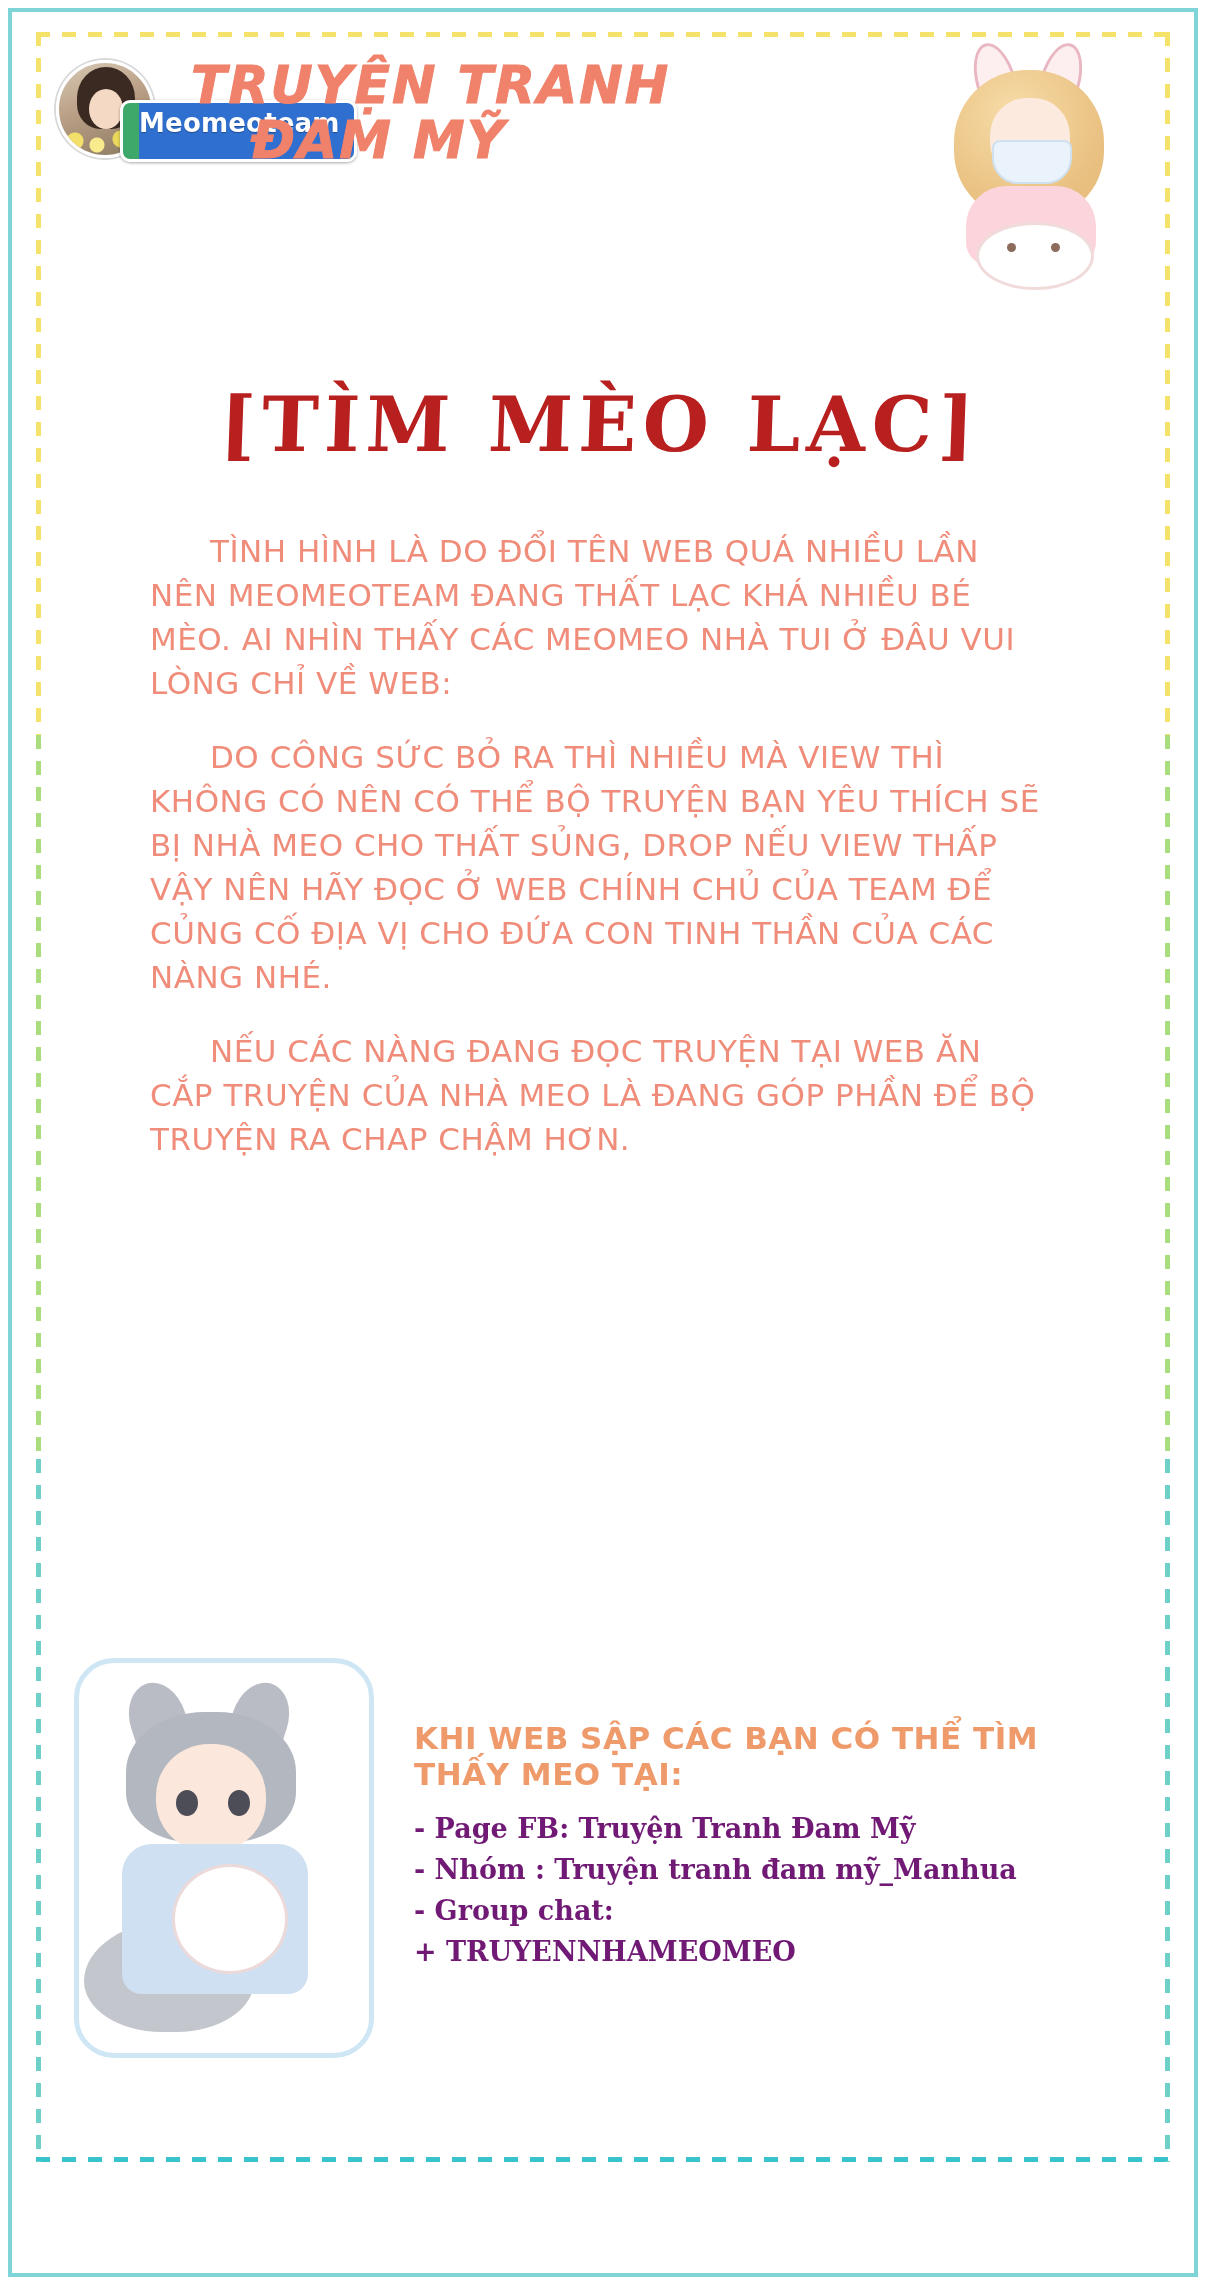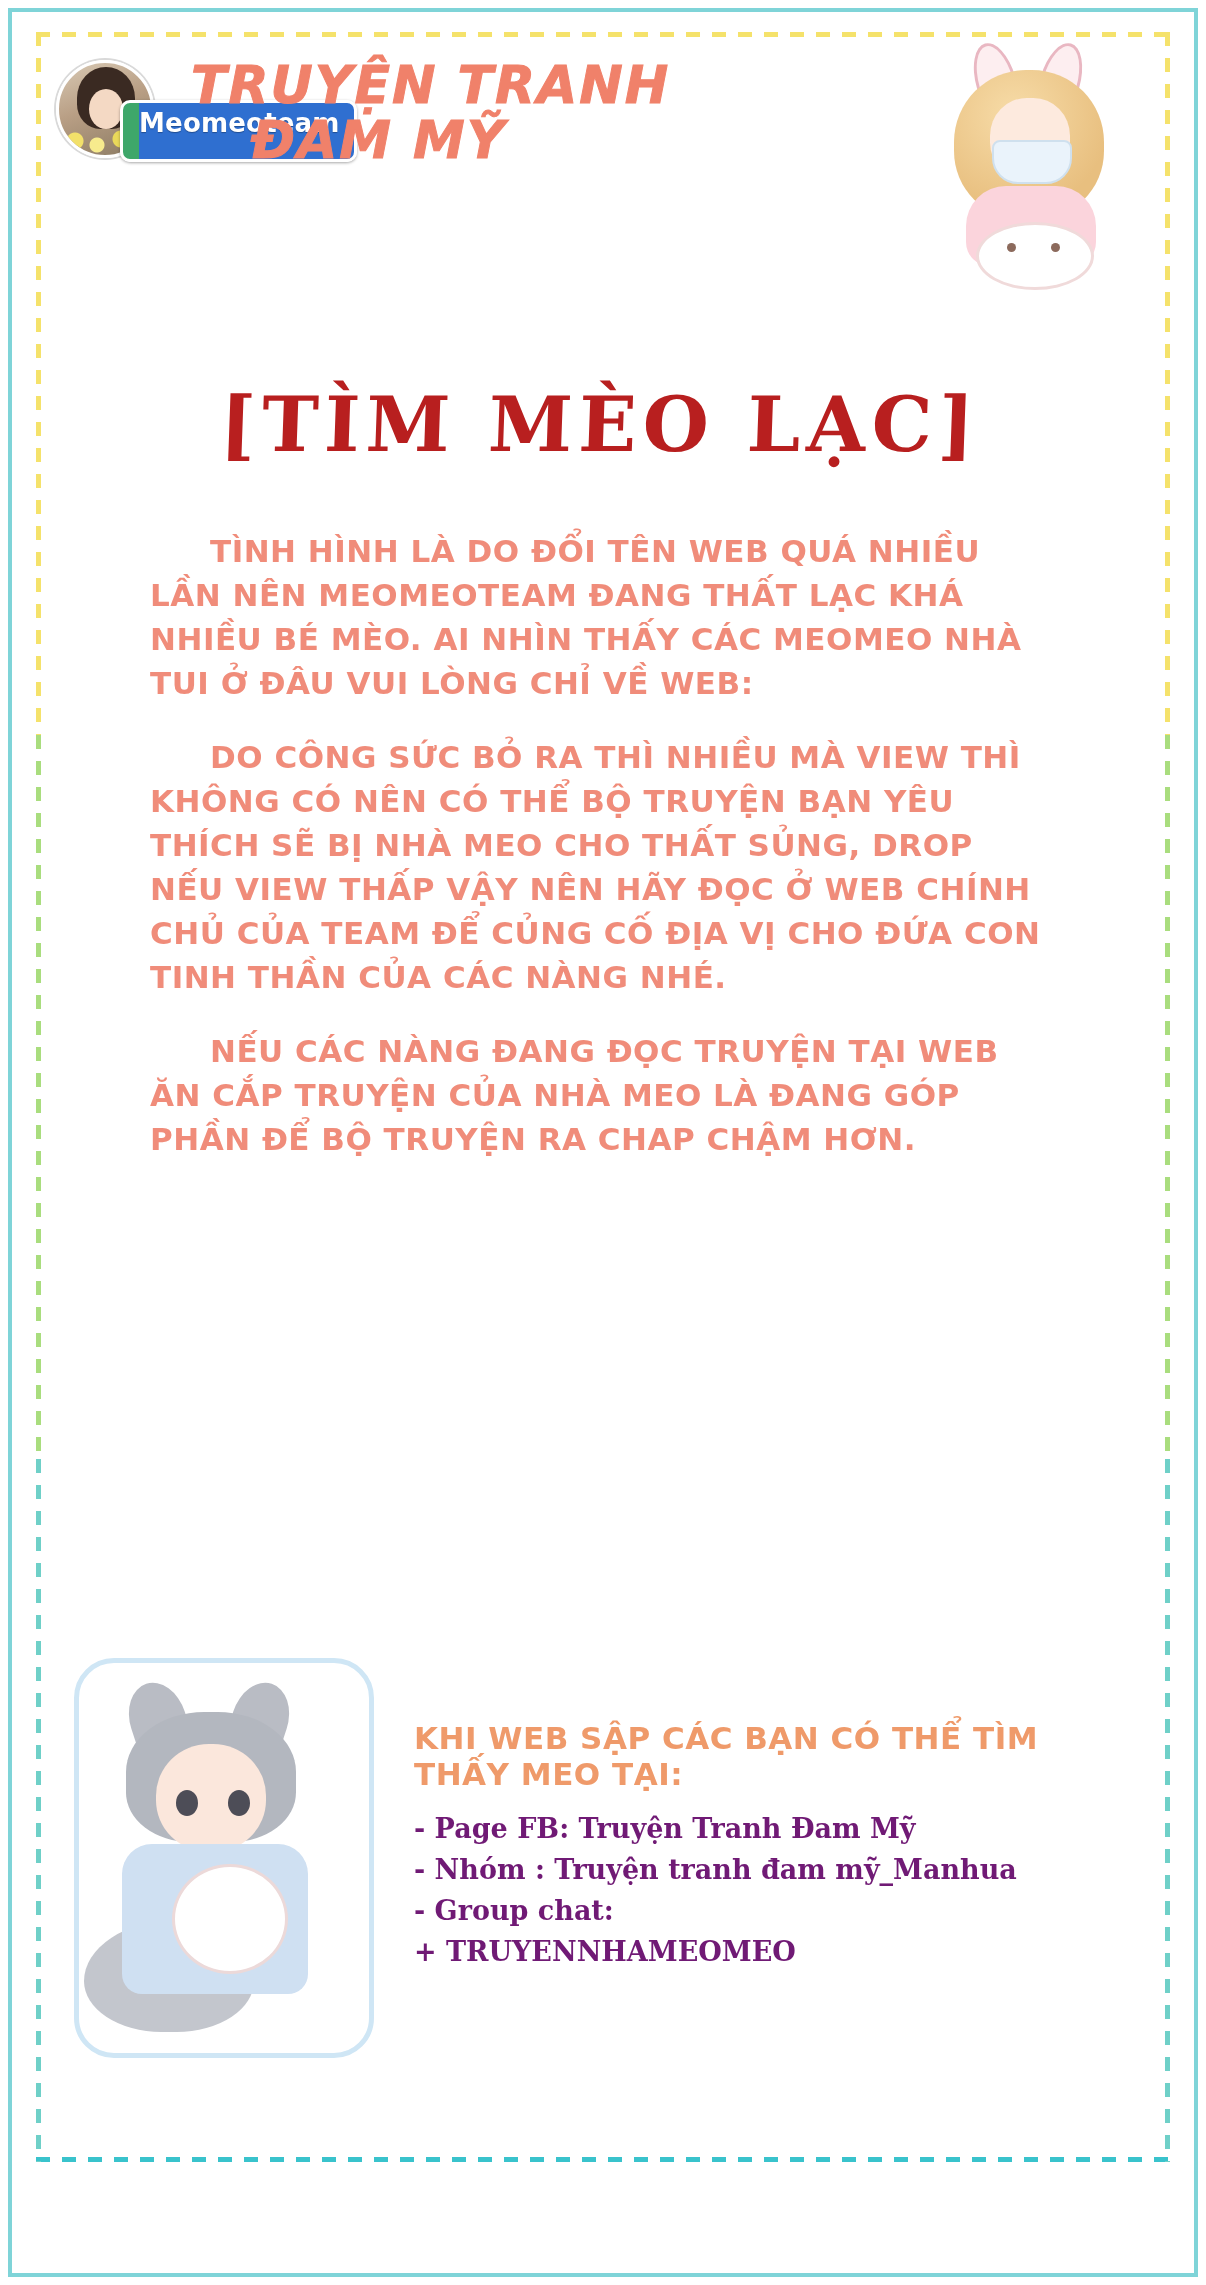--- a/index.html
+++ b/index.html
@@ -232,21 +232,21 @@
     font-size: 76px;
     letter-spacing: 6px;
     text-align: center;
     margin-bottom: 60px;
     text-transform: uppercase;
     transform: skewX(-2deg);
   }
   .para {
     color: #f08c7a;
     font-family: "DejaVu Sans", sans-serif;
-    font-weight: bold;
+    font-weight: normal;
     font-size: 31px;
     line-height: 1.42;
     text-transform: uppercase;
     letter-spacing: .5px;
     margin: 0 0 30px 0;
   }
   .para.indent { text-indent: 60px; }
   .site-line {
     color: #f2705c;
     font-family: "DejaVu Sans", sans-serif;

